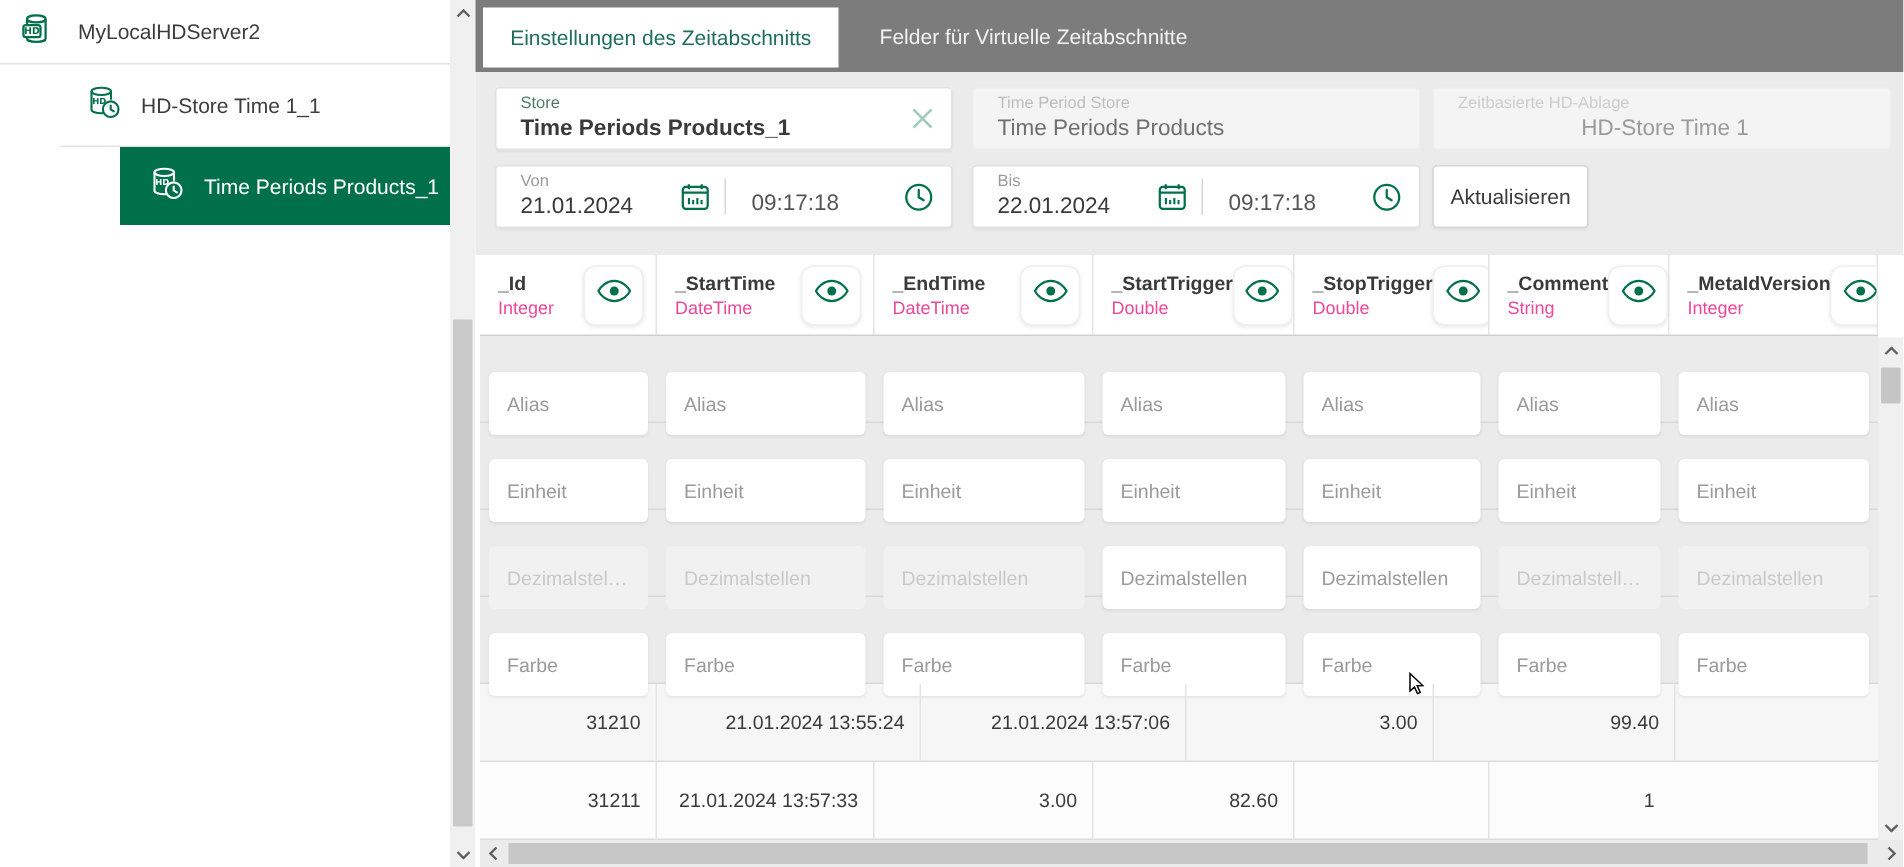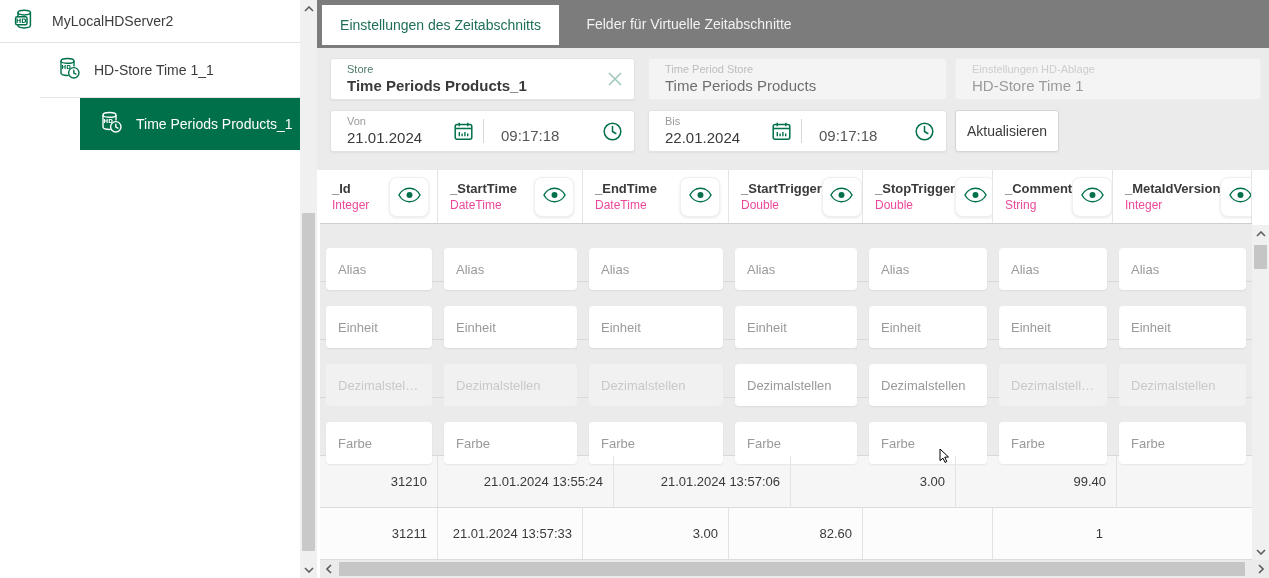--- a/index.html
+++ b/index.html
@@ -36,21 +36,21 @@
            box-shadow:0 1px 2px rgba(0,0,0,.05); padding:4px 12px 0 16px; }
   .field .flabel { font-size:11px; color:#9a9a9a; line-height:13px; }
   .field .fvalue { font-size:15px; color:#3a3a3a; line-height:20px; white-space:nowrap; }
   .f-name { left:13px; top:10px; width:305px; }
   .f-name .flabel { color:#4e7c68; }
   .f-name .fvalue { font-weight:bold; }
   .f-disabled { background:#f4f4f4; border-color:#ededed; box-shadow:none; }
   .f-tps { left:331px; top:10px; width:299px; }
   .f-tps .flabel { color:#bdbdbd; } .f-tps .fvalue { color:#6f6f6f; font-weight:500; }
   .f-hda { left:638px; top:10px; width:306px; }
-  .f-hda .flabel { color:#cdcdcd; } .f-hda .fvalue { color:#9b9b9b; font-weight:500; }
+  .f-hda .flabel { color:#cdcdcd; } .f-hda .fvalue { color:#9b9b9b; font-weight:500;text-align:center; }
   .f-von { left:13px; top:62px; width:305px; }
   .f-bis { left:331px; top:62px; width:299px; }
   .clear-x { position:absolute; right:10px; top:11px; cursor:pointer; }
   .dt-cal { position:absolute; left:122px; top:10px; cursor:pointer; }
   .dt-sep { position:absolute; left:152px; top:8px; bottom:8px; width:1px; background:#d8d8d8; }
   .dt-time { position:absolute; left:170px; bottom:7px; font-size:15px; color:#555; cursor:text; }
   .dt-clock { position:absolute; right:11px; top:10px; cursor:pointer; }
   .btn-refresh { position:absolute; left:638px; top:62px; width:104px; height:42px; background:#fff;
                  border:1px solid #d6d6d6; border-radius:3px; font-size:14px; color:#3a3a3a;
                  font-family:inherit; cursor:pointer; box-shadow:0 1px 2px rgba(0,0,0,.05); }
@@ -169,21 +169,21 @@
           </svg>
       </span>
     </div>
 
     <div class="field f-disabled f-tps">
       <div class="flabel">Time Period Store</div>
       <div class="fvalue">Time Periods Products</div>
     </div>
 
     <div class="field f-disabled f-hda">
-      <div class="flabel">Einstellungen HD-Ablage</div>
+      <div class="flabel">Zeitbasierte HD-Ablage</div>
       <div class="fvalue">HD-Store Time 1</div>
     </div>
 
     <div class="field f-von">
       <div class="flabel">Von</div>
       <div class="fvalue">21.01.2024</div>
       <span class="dt-cal">
         <svg width="21" height="21" viewBox="0 0 21 21">
           <rect x="2.2" y="3.6" width="16.6" height="14.6" rx="2" fill="none" stroke="#00704A" stroke-width="1.5"></rect>
           <path d="M6.2 1.8 v3.4 M14.8 1.8 v3.4 M2.2 7.4 h16.6" stroke="#00704A" stroke-width="1.5" fill="none"></path>

